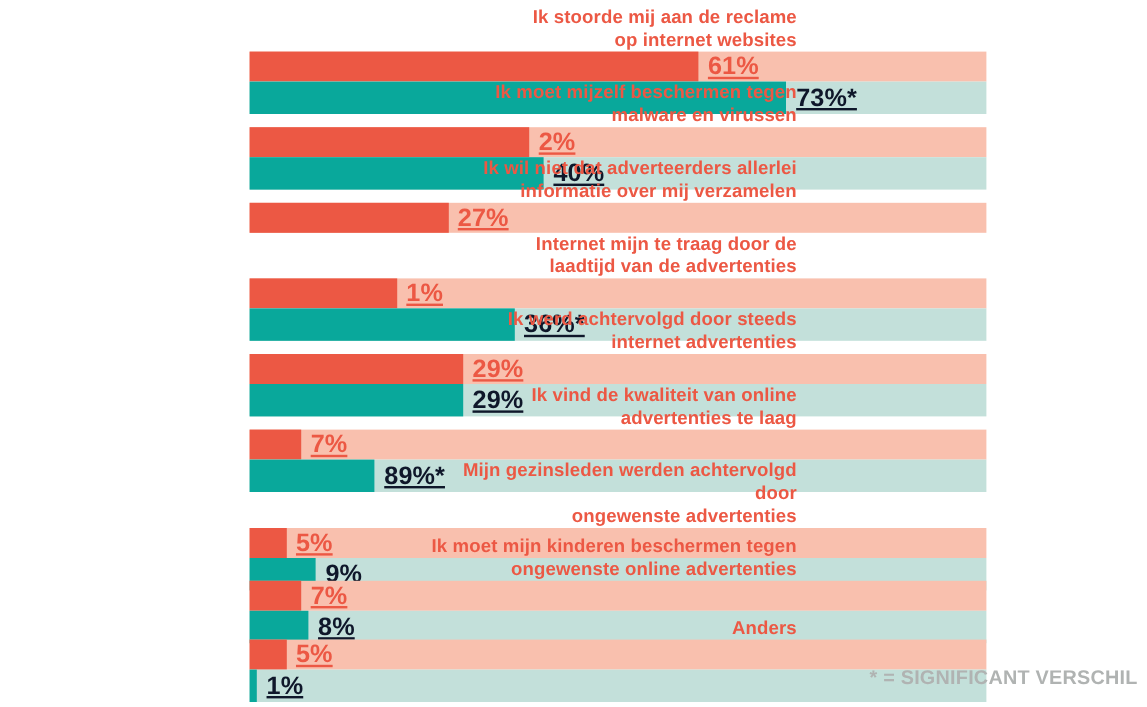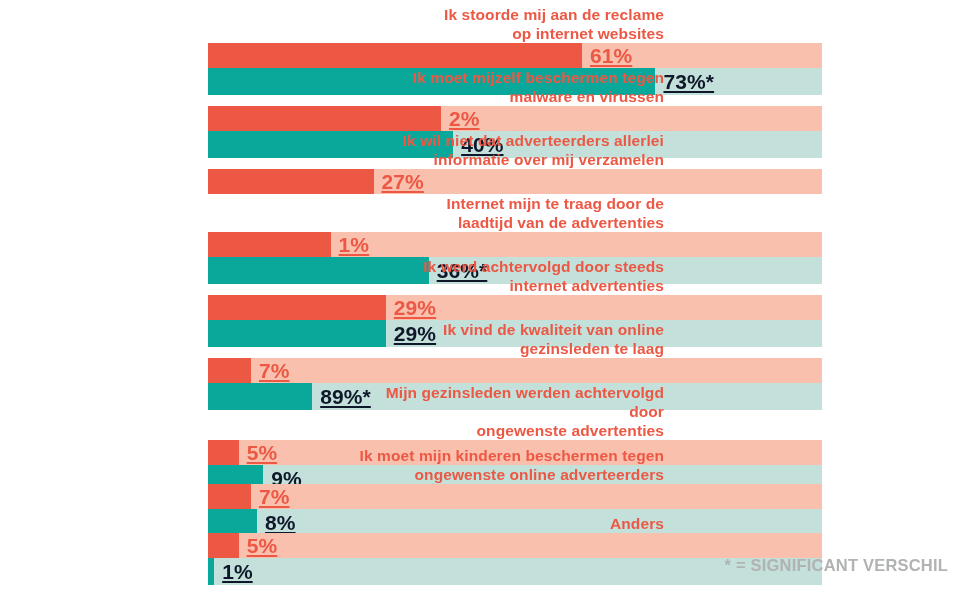--- a/index.html
+++ b/index.html
@@ -171,21 +171,21 @@
             <span class="val series-a" style="left: 185.77px;">29%</span>
           </div>
           <div class="track series-b">
             <div class="fill series-b" style="width: 177.77px;"></div>
             <span class="val series-b" style="left: 185.77px;">29%</span>
           </div>
         </div>
       </div>
       <div class="row-group" style="top: 320px;">
         <div class="row-label">Ik vind de kwaliteit van online
-gezinsleden te laag</div>
+advertenties te laag</div>
         <div class="bars">
           <div class="track series-a">
             <div class="fill series-a" style="width: 42.91px;"></div>
             <span class="val series-a" style="left: 50.91px;">7%</span>
           </div>
           <div class="track series-b">
             <div class="fill series-b" style="width: 104.21px;"></div>
             <span class="val series-b" style="left: 112.21px;">89%*</span>
           </div>
         </div>
@@ -199,21 +199,21 @@
             <span class="val series-a" style="left: 38.65px;">5%</span>
           </div>
           <div class="track series-b">
             <div class="fill series-b" style="width: 55.17px;"></div>
             <span class="val series-b" style="left: 63.17px;">9%</span>
           </div>
         </div>
       </div>
       <div class="row-group" style="top: 446px;">
         <div class="row-label">Ik moet mijn kinderen beschermen tegen
-ongewenste online adverteerders</div>
+ongewenste online advertenties</div>
         <div class="bars">
           <div class="track series-a">
             <div class="fill series-a" style="width: 42.91px;"></div>
             <span class="val series-a" style="left: 50.91px;">7%</span>
           </div>
           <div class="track series-b">
             <div class="fill series-b" style="width: 49.04px;"></div>
             <span class="val series-b" style="left: 57.04px;">8%</span>
           </div>
         </div>

